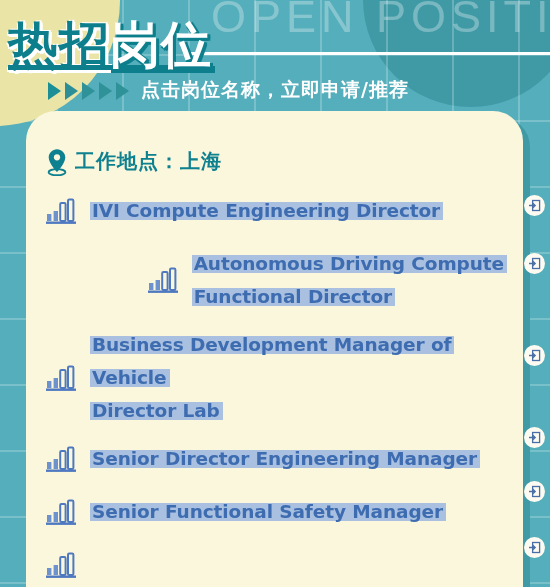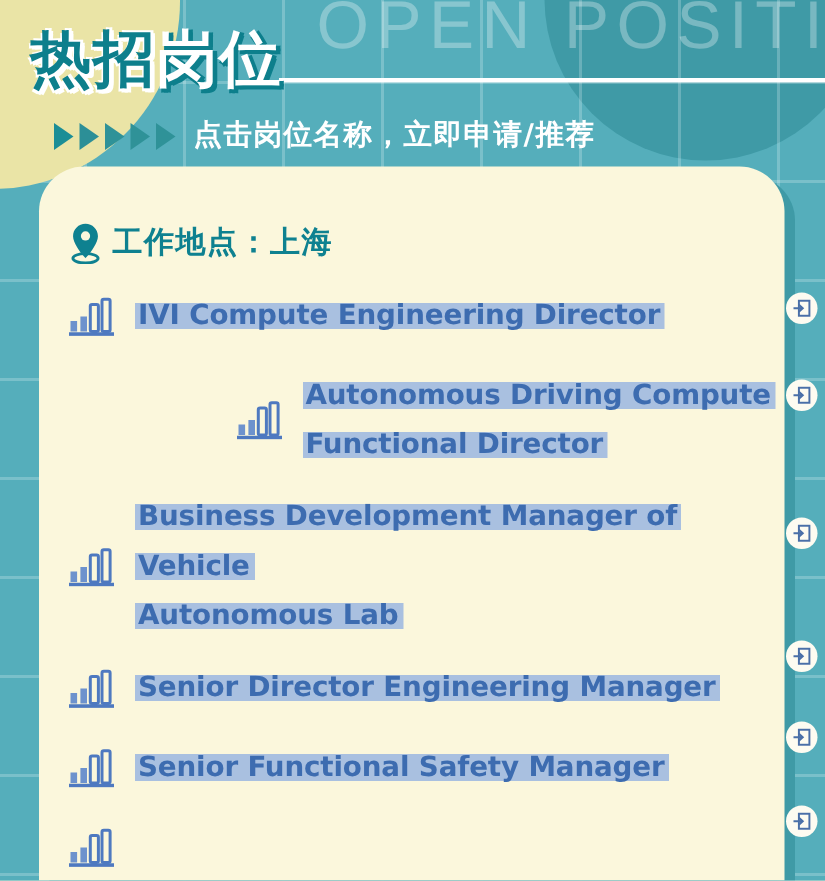--- a/index.html
+++ b/index.html
@@ -70,44 +70,45 @@
     font-size: 45px;
     letter-spacing: 5px;
     font-weight: 400;
     color: rgba(255,255,255,0.30);
     white-space: nowrap;
     font-family: "Liberation Sans", sans-serif;
   }
 
   .main-title {
     position: absolute;
-    left: 20px;
+    left: 8px;
     top: 12px;
-    font-size: 41px;
+    font-size: 50px;
     font-weight: bold;
     letter-spacing: 1px;
     white-space: nowrap;
     font-family: "DejaVu Sans", sans-serif;
     color: #0d7f8c;
     text-shadow:
       2px 2px 0 #ffffff, 3px 3px 0 #ffffff,
       -1px 2px 0 #ffffff, 2px -1px 0 #ffffff,
       3px 1px 0 #ffffff, 1px 3px 0 #ffffff;
+    text-decoration: underline;
   }
   .main-title .ch-white {
     color: #ffffff;
     text-shadow:
       2px 2px 0 #0d7f8c, 3px 3px 0 #0d7f8c,
       1px 3px 0 #0d7f8c, 3px 1px 0 #0d7f8c;
   }
 
   
   .sub-row {
     position: absolute;
-    left: 36px;
+    left: 48px;
     top: 77px;
     display: flex;
     align-items: center;
     gap: 12px;
   }
   .tri-group {
     display: flex;
     gap: 4px;
     align-items: center;
     padding-top: 2px;
@@ -167,21 +168,21 @@
     font-weight: bold;
     letter-spacing: 1px;
     font-family: "DejaVu Sans", sans-serif;
   }
 
   .jobs { margin: 14px 0 0 0; }
 
   .job-row {
     display: flex;
     align-items: center;
-    padding: 0 6px 0 20px;
+    padding: 0 16px 0 20px;
     min-height: 41px;
     margin-bottom: 12px;
   }
   .job-row.two-line { min-height: 74px; margin-bottom: 11px; justify-content: flex-end; }
 
   .chart-icon {
     width: 33px;
     height: 26px;
     flex: 0 0 auto;
     margin-right: 11px;
@@ -292,21 +293,21 @@
           <svg viewBox="0 0 33 26" xmlns="http://www.w3.org/2000/svg">
             <rect x="1" y="16" width="4.4" height="7" fill="#6d92cd"></rect>
             <rect x="7.6" y="13" width="4.4" height="10" fill="#6d92cd"></rect>
             <rect x="14.2" y="5" width="5.4" height="18" rx="1.2" fill="none" stroke="#4e79c0" stroke-width="2"></rect>
             <rect x="22" y="1.5" width="5.4" height="21.5" rx="1.2" fill="none" stroke="#4e79c0" stroke-width="2"></rect>
             <rect x="0" y="23.5" width="30" height="2.4" fill="#4e79c0"></rect>
           </svg>
         </span>
         <div class="job-title">
           <span class="hl">Business Development Manager of  Vehicle</span><br>
-          <span class="hl">Autonomous Lab</span>
+          <span class="hl">Director Lab</span>
         </div>
       </div>
 
       <div class="job-row">
         <span class="chart-icon">
           <svg viewBox="0 0 33 26" xmlns="http://www.w3.org/2000/svg">
             <rect x="1" y="16" width="4.4" height="7" fill="#6d92cd"></rect>
             <rect x="7.6" y="13" width="4.4" height="10" fill="#6d92cd"></rect>
             <rect x="14.2" y="5" width="5.4" height="18" rx="1.2" fill="none" stroke="#4e79c0" stroke-width="2"></rect>
             <rect x="22" y="1.5" width="5.4" height="21.5" rx="1.2" fill="none" stroke="#4e79c0" stroke-width="2"></rect>

